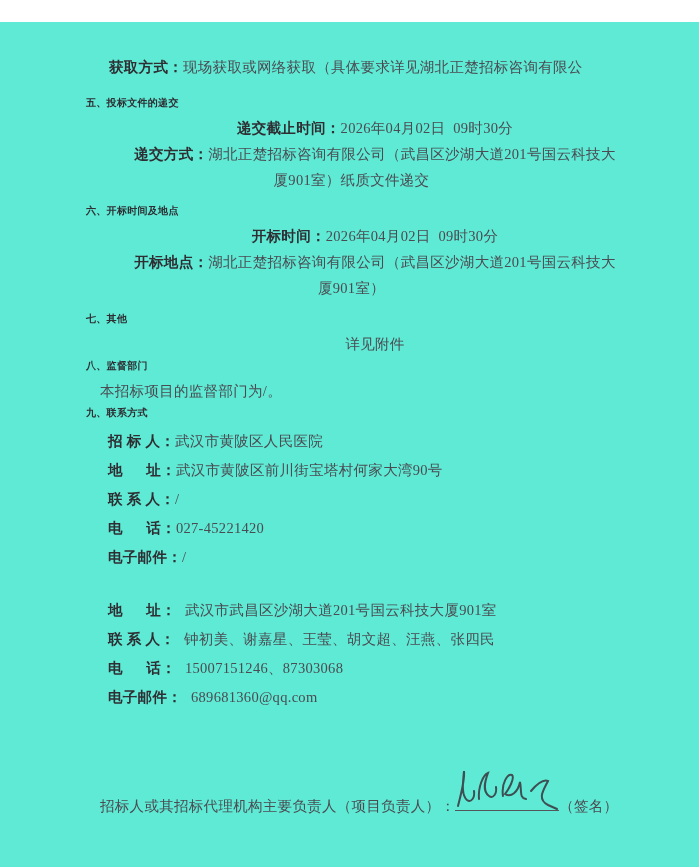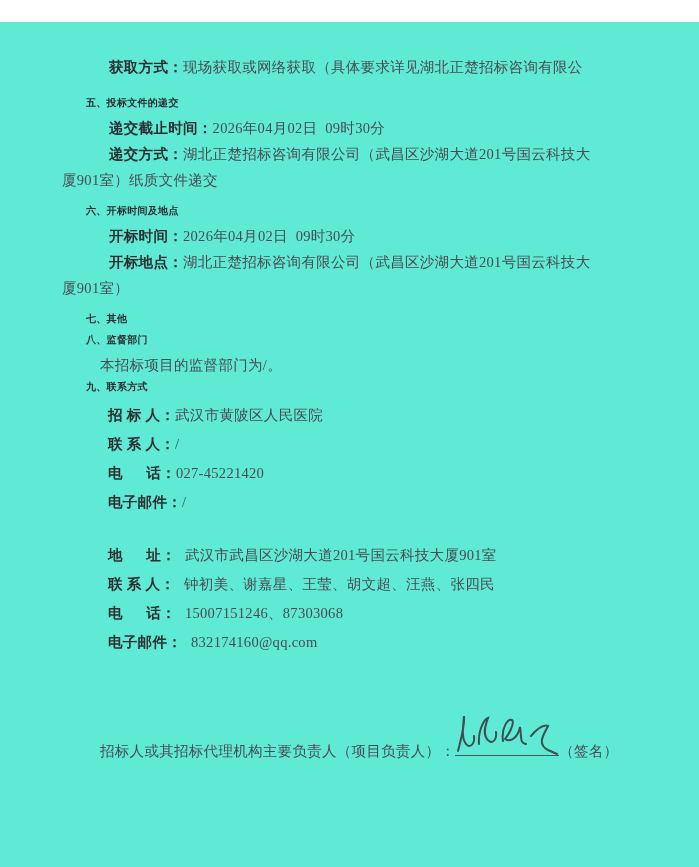--- a/index.html
+++ b/index.html
@@ -34,20 +34,21 @@
     line-height: 25px;
     margin-left: 24px;
     margin-top: 5px;
     font-weight: bold;
     color: #2e2e33;
   }
   .sec-heading.tight { margin-top: -4px; }
   .item {
     line-height: 26px;
     text-indent: 47px;
+    text-align: center;
   }
   .item-sm {
     line-height: 26px;
     text-indent: 38px;
   }
   .contact-block {
     margin-top: 2px;
   }
   .contact-block.agency { margin-top: 24px; }
   .contact-row {
@@ -87,38 +88,40 @@
 
   <h3 class="sec-heading">五、投标文件的递交</h3>
   <p class="item"><b class="pre">递交截止时间：</b><span class="pre">2026年04月02日  09时30分</span></p>
   <p class="item"><b class="pre">递交方式：</b><span class="pre">湖北正楚招标咨询有限公司（武昌区沙湖大道201号国云科技大</span><br><span class="pre">厦901室）纸质文件递交</span></p>
 
   <h3 class="sec-heading">六、开标时间及地点</h3>
   <p class="item"><b class="pre">开标时间：</b><span class="pre">2026年04月02日  09时30分</span></p>
   <p class="item"><b class="pre">开标地点：</b><span class="pre">湖北正楚招标咨询有限公司（武昌区沙湖大道201号国云科技大</span><br><span class="pre">厦901室）</span></p>
 
   <h3 class="sec-heading">七、其他</h3>
+  <p class="item">详见附件</p>
 
   <h3 class="sec-heading tight">八、监督部门</h3>
   <p class="item-sm">本招标项目的监督部门为/。</p>
 
   <h3 class="sec-heading tight">九、联系方式</h3>
 
   <div class="contact-block">
     <p class="contact-row"><b class="lbl">招 标 人：</b><span class="val">武汉市黄陂区人民医院</span></p>
+    <p class="contact-row"><b class="lbl">地      址：</b><span class="val">武汉市黄陂区前川街宝塔村何家大湾90号</span></p>
     <p class="contact-row"><b class="lbl">联 系 人：</b><span class="val">/</span></p>
     <p class="contact-row"><b class="lbl">电      话：</b><span class="val">027-45221420</span></p>
     <p class="contact-row"><b class="lbl">电子邮件：</b><span class="val">/</span></p>
   </div>
 
   <div class="contact-block agency">
     <p class="contact-row"><b class="lbl">地      址：</b><span class="val">武汉市武昌区沙湖大道201号国云科技大厦901室</span></p>
     <p class="contact-row"><b class="lbl">联 系 人：</b><span class="val">钟初美、谢嘉星、王莹、胡文超、汪燕、张四民</span></p>
     <p class="contact-row"><b class="lbl">电      话：</b><span class="val">15007151246、87303068</span></p>
-    <p class="contact-row"><b class="lbl">电子邮件：</b><span class="val">832174160@qq.com</span></p>
+    <p class="contact-row"><b class="lbl">电子邮件：</b><span class="val">689681360@qq.com</span></p>
   </div>
 
   <p class="footer-line"><span class="pre">招标人或其招标代理机构主要负责人（项目负责人）：</span><span class="sign-slot"><svg width="112" height="48" viewBox="0 0 112 48" fill="none" xmlns="http://www.w3.org/2000/svg">
       <g stroke="#3a3a42" stroke-width="2" stroke-linecap="round" fill="none" opacity="0.88">
         <path d="M7 40 C10 28 14 14 13 5 C12 16 10 29 16 34 C20 37 24 32 23 25"></path>
         <path d="M28 33 C27 21 32 9 37 7 C34 15 31 25 38 30 C42 33 46 28 45 21"></path>
         <path d="M52 30 C50 17 57 7 61 9 C64 12 58 23 54 28 C60 32 67 26 69 16 C71 25 68 32 75 33"></path>
         <path d="M80 25 C86 18 92 13 97 15 C92 25 86 33 97 39 L106 43"></path>
       </g>
     </svg></span><span class="pre">（签名）</span></p>

